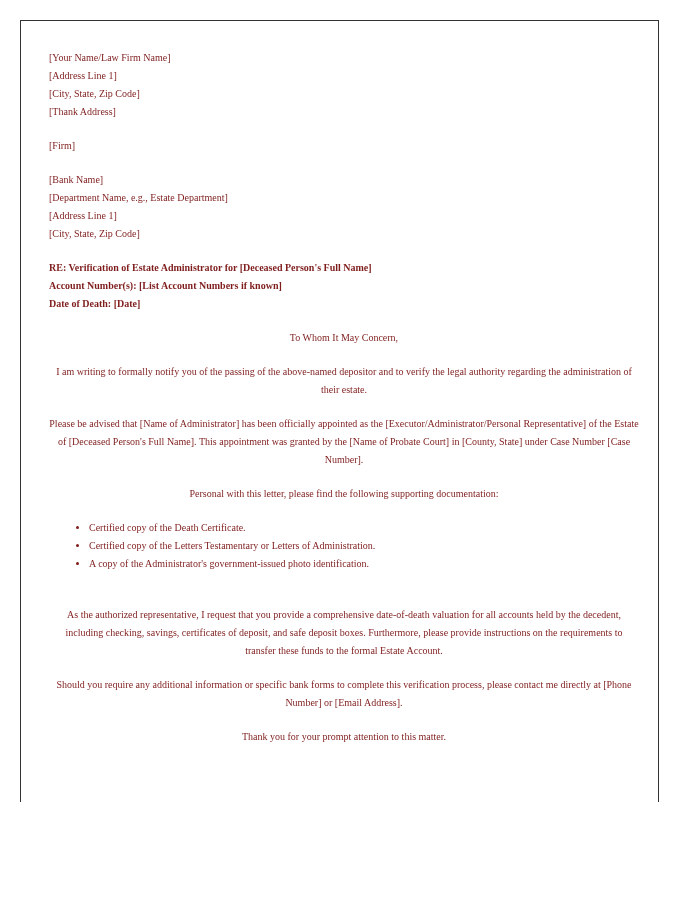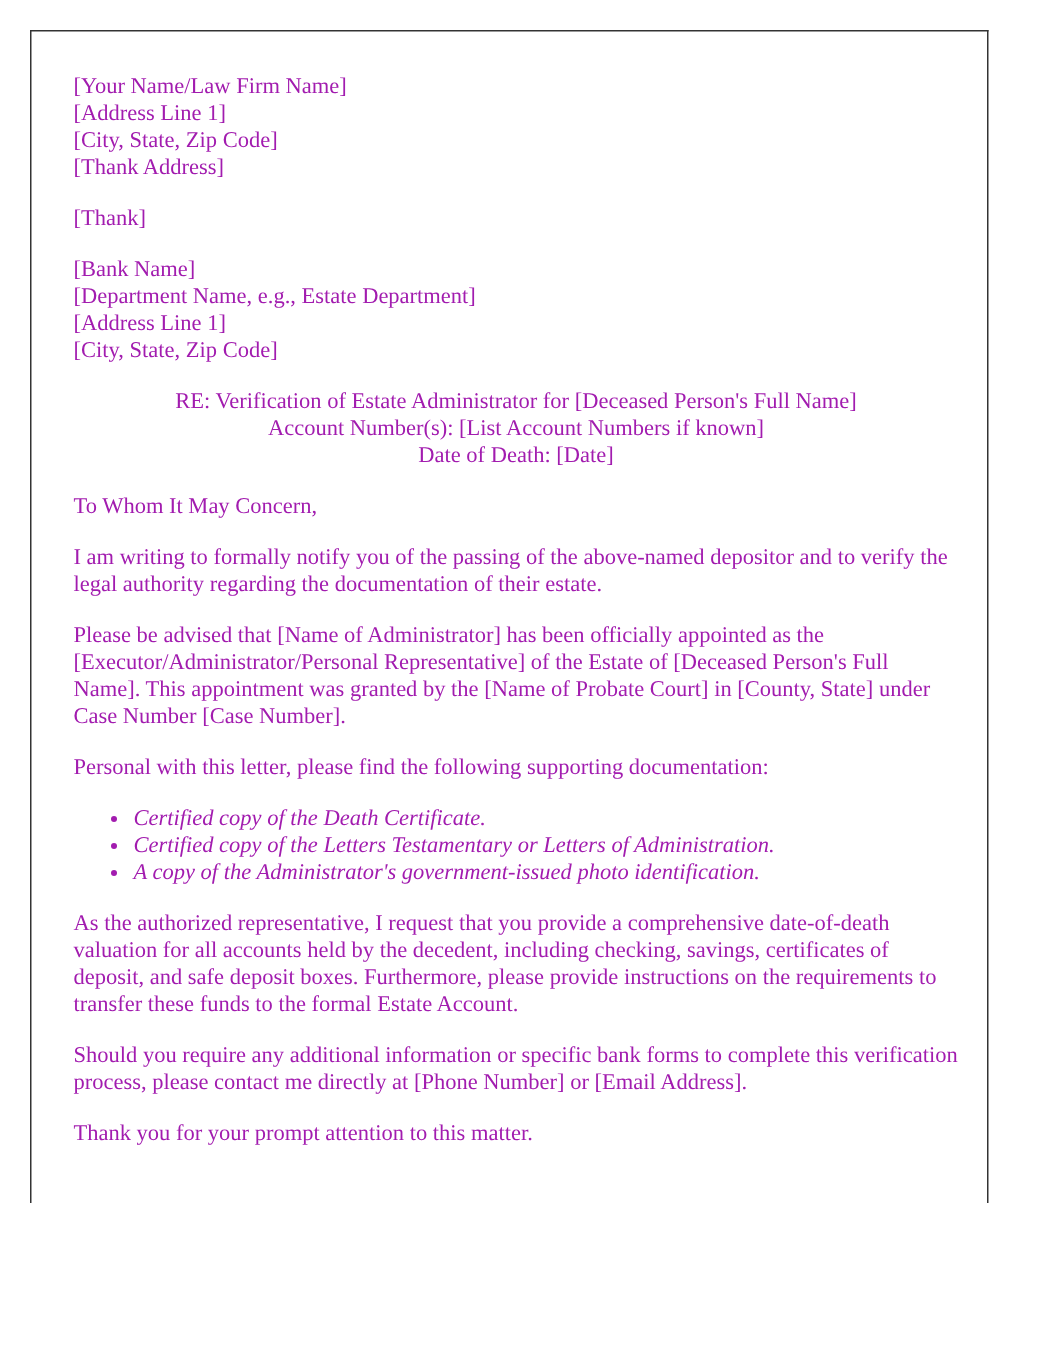--- a/index.html
+++ b/index.html
@@ -21,68 +21,67 @@
       border-top: 1px solid #333333;
       overflow: hidden;
       box-sizing: border-box;
     }
     .content {
       position: absolute;
       left: 28px;
       top: 28px;
       width: 590px;
       font-family: "Liberation Serif", "DejaVu Serif", serif;
-      font-size: 15px;
+      font-size: 10px;
       line-height: 18px;
-      color: #a21caf;
+      color: #7f1d1d;
     }
     .block { margin: 0 0 16px 0; }
     .block div { white-space: nowrap; }
-    .bold { font-weight: normal; text-align: center; }
-    p { margin: 0 0 16px 0; }
+    .bold { font-weight: bold; }
+    p { margin: 0 0 16px 0; text-align: center; }
     ul {
-      margin: 0 0 16px 0;
+      margin: 0 0 33px 0;
       padding-left: 40px;
-      font-style: italic;
     }
     ul li { margin: 0; }
   </style>
 </head>
 <body>
 
 <div class="page">
   <div class="content">
 
     <div class="block">
       <div>[Your Name/Law Firm Name]</div>
       <div>[Address Line 1]</div>
       <div>[City, State, Zip Code]</div>
       <div>[Thank Address]</div>
     </div>
 
     <div class="block">
-      <div>[Thank]</div>
+      <div>[Firm]</div>
     </div>
 
     <div class="block">
       <div>[Bank Name]</div>
       <div>[Department Name, e.g., Estate Department]</div>
       <div>[Address Line 1]</div>
       <div>[City, State, Zip Code]</div>
     </div>
 
     <div class="block bold">
       <div>RE: Verification of Estate Administrator for [Deceased Person's Full Name]</div>
       <div>Account Number(s): [List Account Numbers if known]</div>
       <div>Date of Death: [Date]</div>
     </div>
 
     <p>To Whom It May Concern,</p>
 
-    <p>I am writing to formally notify you of the passing of the above-named depositor and to verify the legal authority regarding the documentation of their estate.</p>
+    <p>I am writing to formally notify you of the passing of the above-named depositor and to verify the legal authority regarding the administration of their estate.</p>
     <p>Please be advised that [Name of Administrator] has been officially appointed as the [Executor/Administrator/Personal Representative] of the Estate of [Deceased Person's Full Name]. This appointment was granted by the [Name of Probate Court] in [County, State] under Case Number [Case Number].</p>
     <p>Personal with this letter, please find the following supporting documentation:</p>
 
     <ul>
       <li>Certified copy of the Death Certificate.</li>
       <li>Certified copy of the Letters Testamentary or Letters of Administration.</li>
       <li>A copy of the Administrator's government-issued photo identification.</li>
     </ul>
 
     <p>As the authorized representative, I request that you provide a comprehensive date-of-death valuation for all accounts held by the decedent, including checking, savings, certificates of deposit, and safe deposit boxes. Furthermore, please provide instructions on the requirements to transfer these funds to the formal Estate Account.</p>

